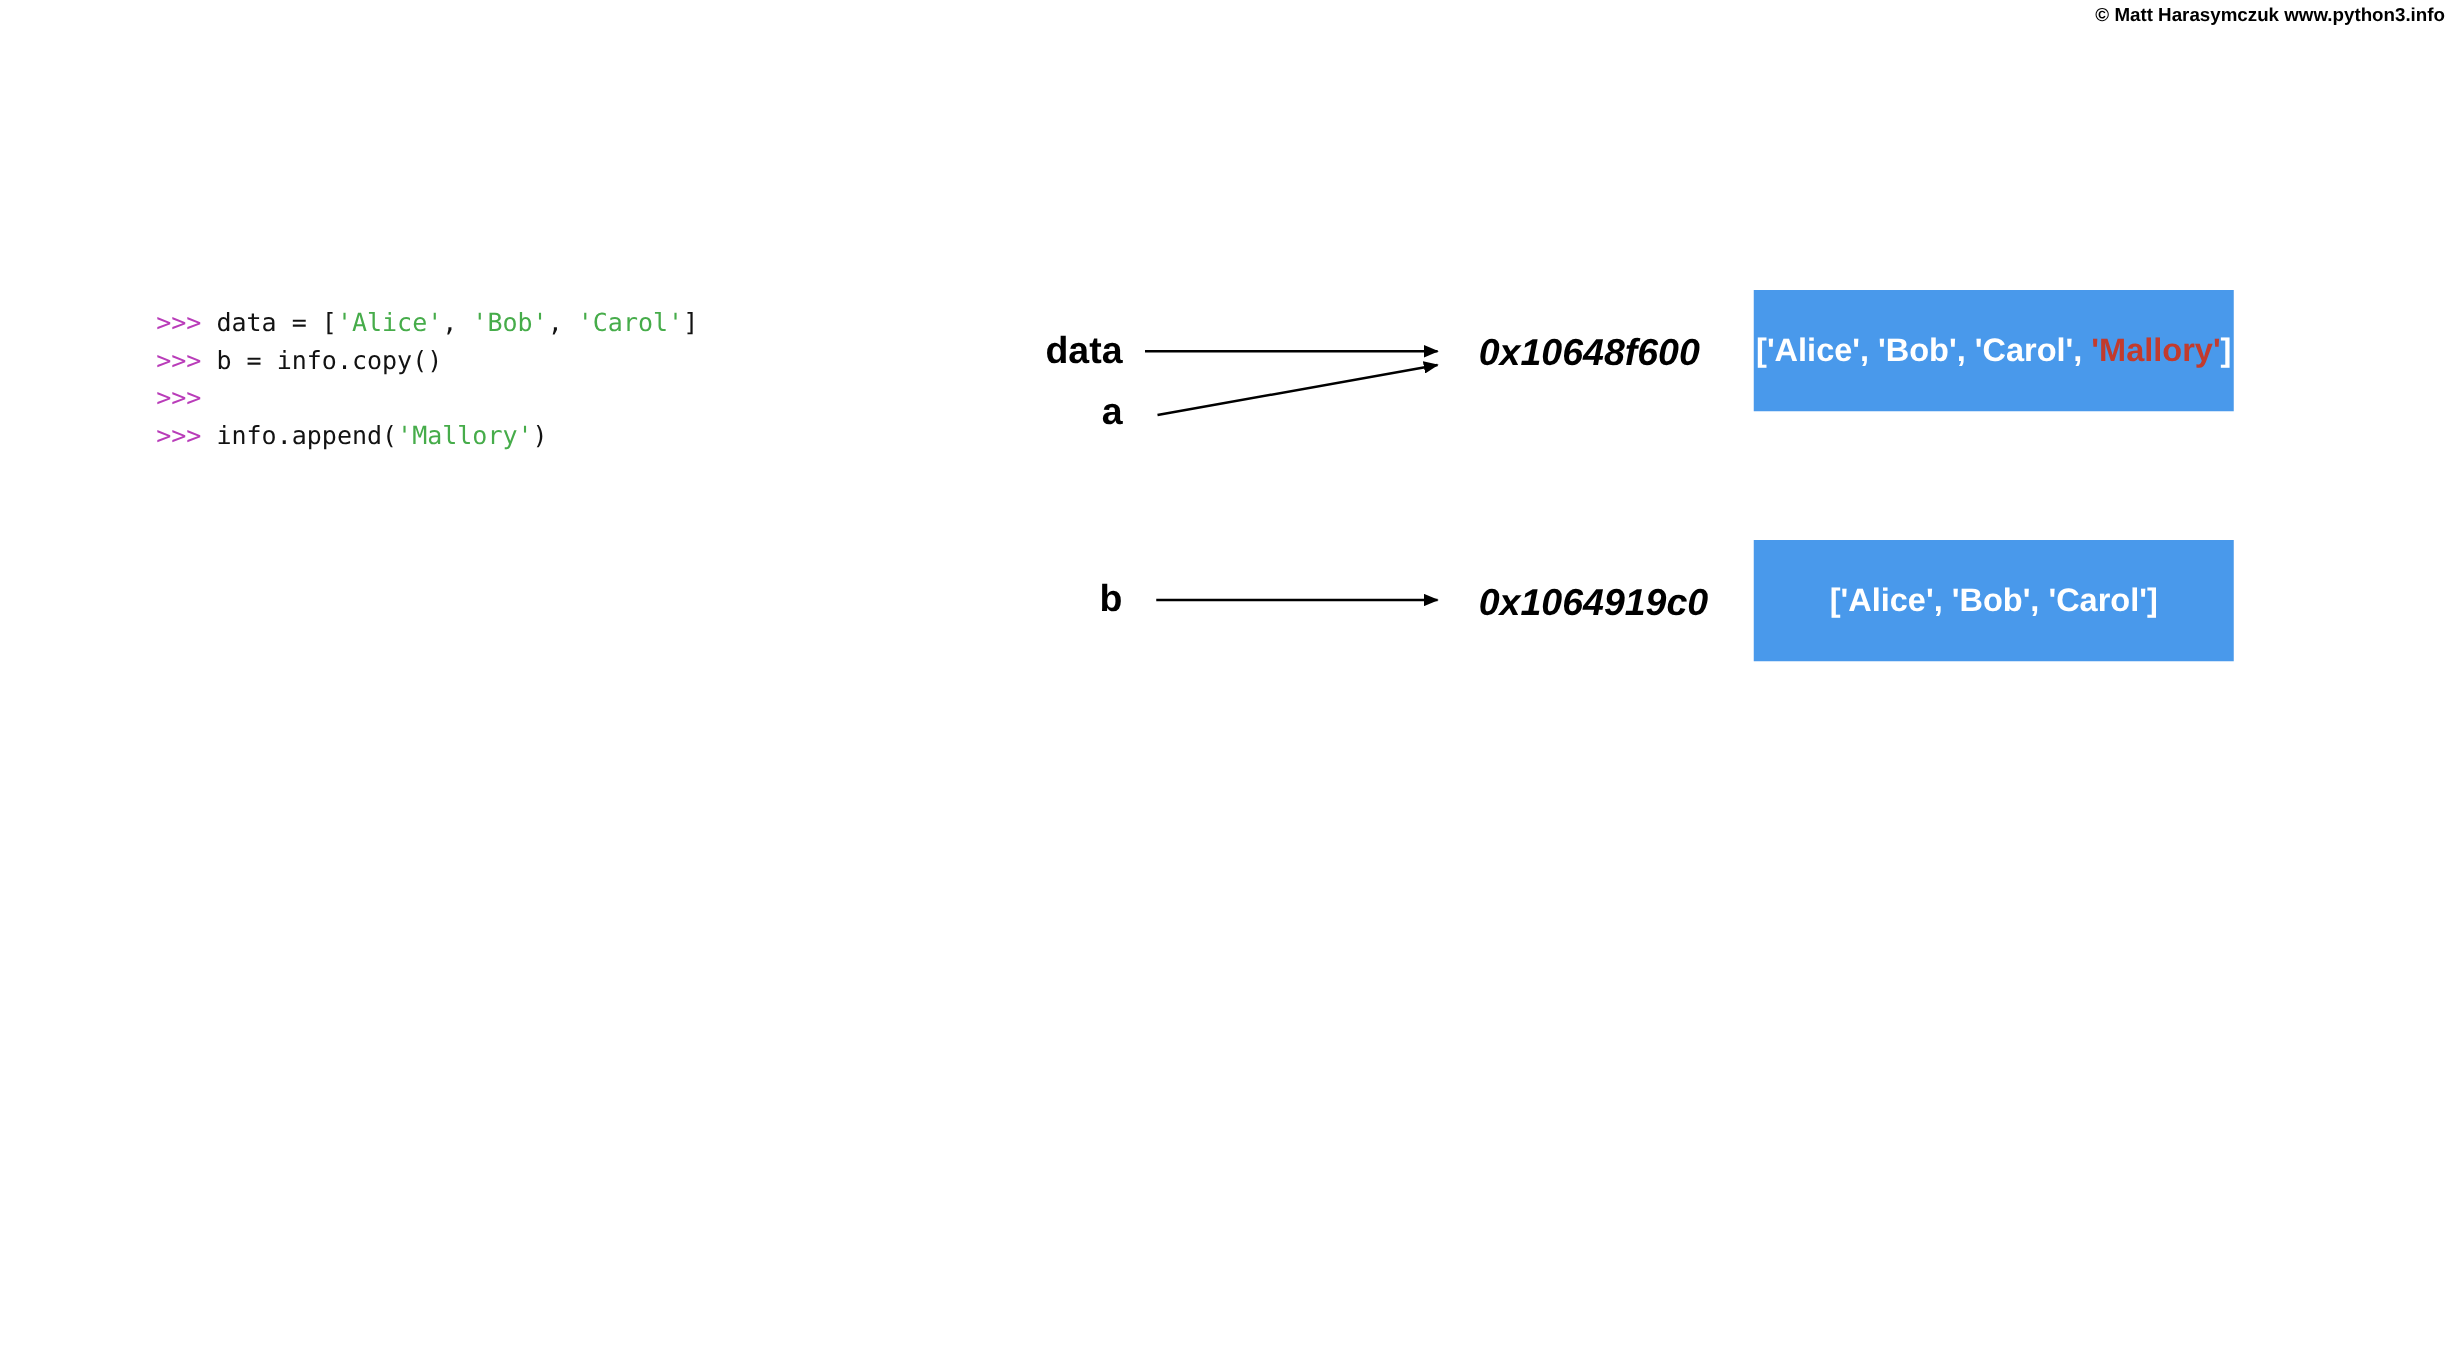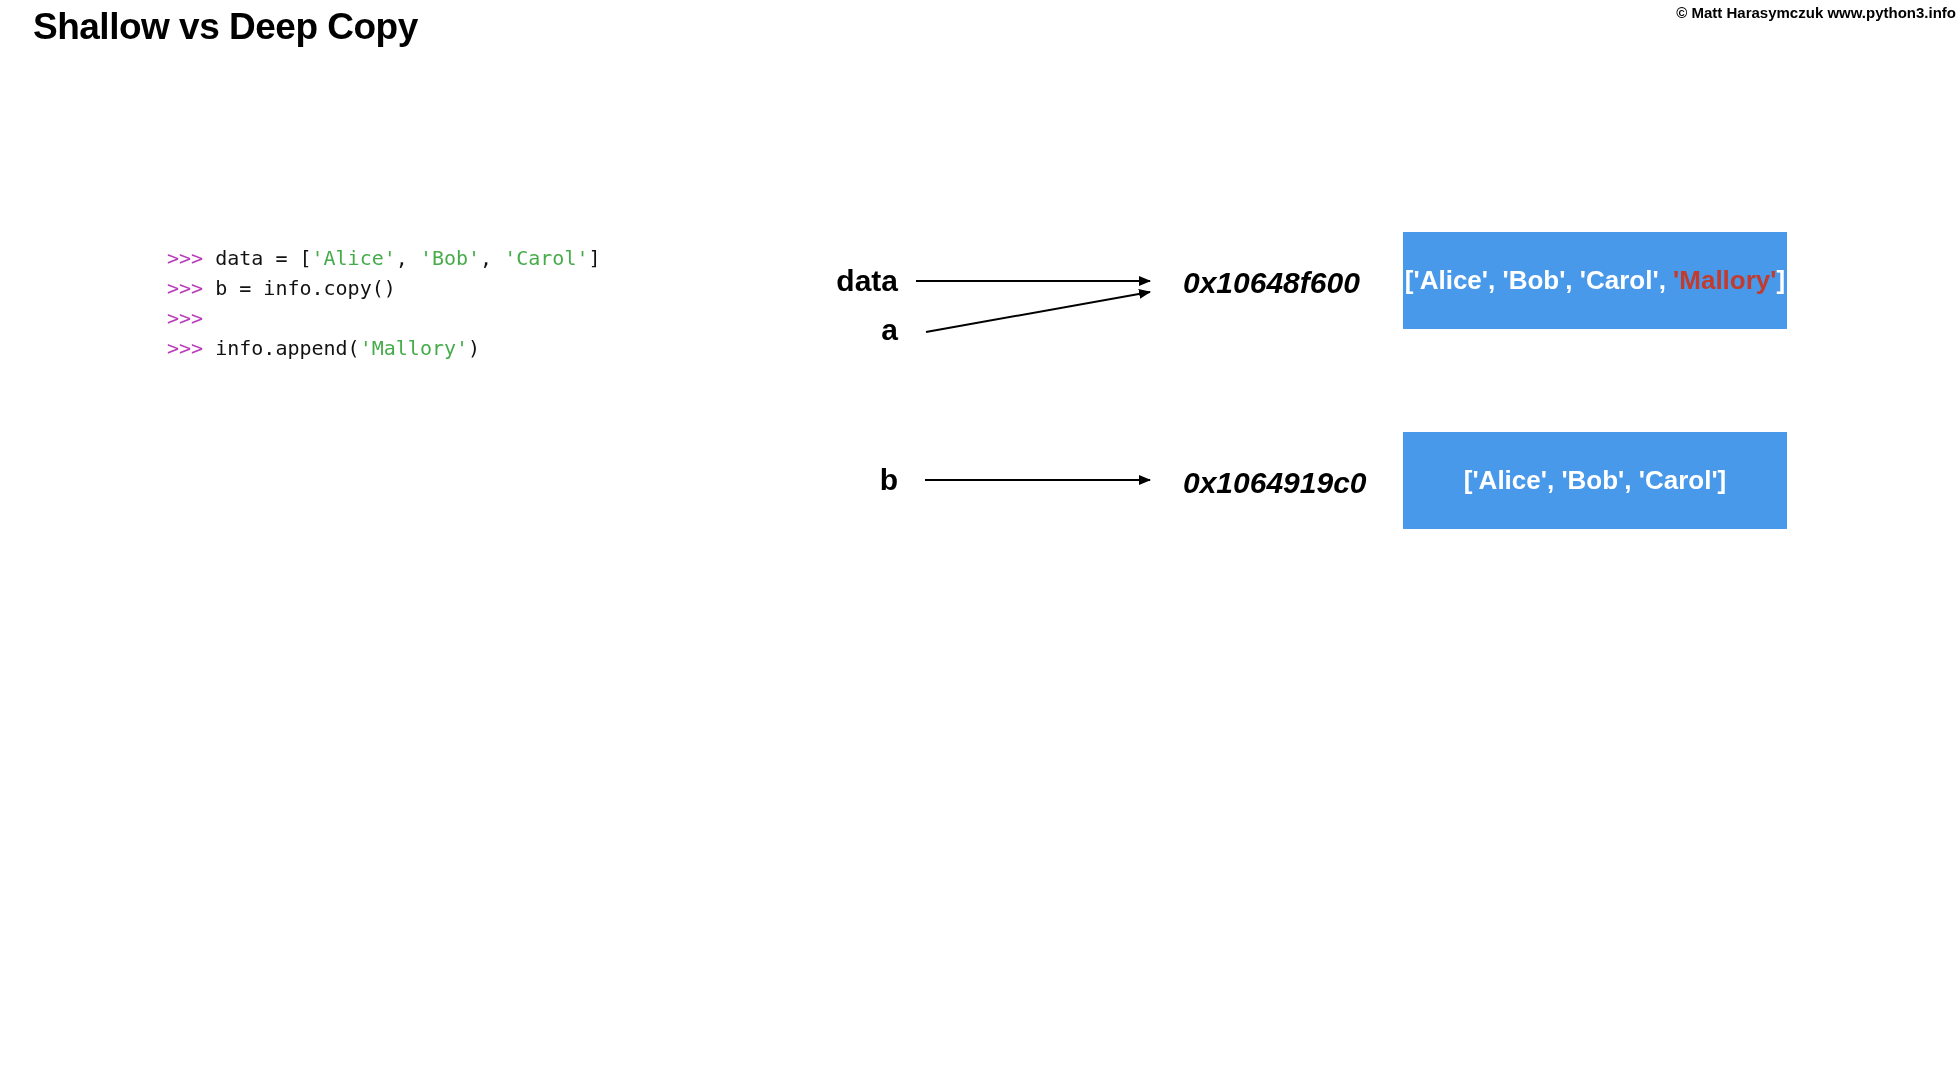--- a/index.html
+++ b/index.html
@@ -20,21 +20,21 @@
     position:absolute; right:4px; top:4px;
     font-size:15px; font-weight:bold;margin-left:40px;
   }
 
   
   .code {
     position:absolute; left:125px; top:243px;
     font-family:"DejaVu Sans Mono", monospace;
     font-size:20px; line-height:30px; color:#121212;
   }
-  .code-line { white-space:pre;margin-left:42px; }
+  .code-line { white-space:pre; }
   .tok-prompt { color:var(--prompt-magenta,#B93CB9); }
   .tok-string { color:var(--string-green,#46AC4A); }
   .tok-code   { color:#121212; }
 
   
   .var-label {
     position:absolute; left:640px; width:258px;
     text-align:right; font-size:30px; font-weight:bold; line-height:34px;
   }
   #lbl-data { top:264px; }
@@ -63,21 +63,20 @@
   
   svg.arrows { position:absolute; left:0; top:0; width:1960px; height:1080px; pointer-events:none; }
   svg.arrows line { stroke:var(--arrow-black,#000); stroke-width:2; }
   svg.arrows marker path { fill:var(--arrow-black,#000); }
 </style>
 </head>
 <body>
 
 <div class="canvas">
 
-  <h1 class="page-title">Shallow vs Deep Copy</h1>
   <div class="copyright">© Matt Harasymczuk www.python3.info</div>
 
   <div class="code">
     <div class="code-line"><span class="tok-prompt">&gt;&gt;&gt; </span><span class="tok-code">data = [</span><span class="tok-string">'Alice'</span><span class="tok-code">, </span><span class="tok-string">'Bob'</span><span class="tok-code">, </span><span class="tok-string">'Carol'</span><span class="tok-code">]</span></div>
     <div class="code-line"><span class="tok-prompt">&gt;&gt;&gt; </span><span class="tok-code">b = info.copy()</span></div>
     <div class="code-line"><span class="tok-prompt">&gt;&gt;&gt;</span></div>
     <div class="code-line"><span class="tok-prompt">&gt;&gt;&gt; </span><span class="tok-code">info.append(</span><span class="tok-string">'Mallory'</span><span class="tok-code">)</span></div>
   </div>
 
   <svg class="arrows" xmlns="http://www.w3.org/2000/svg">

